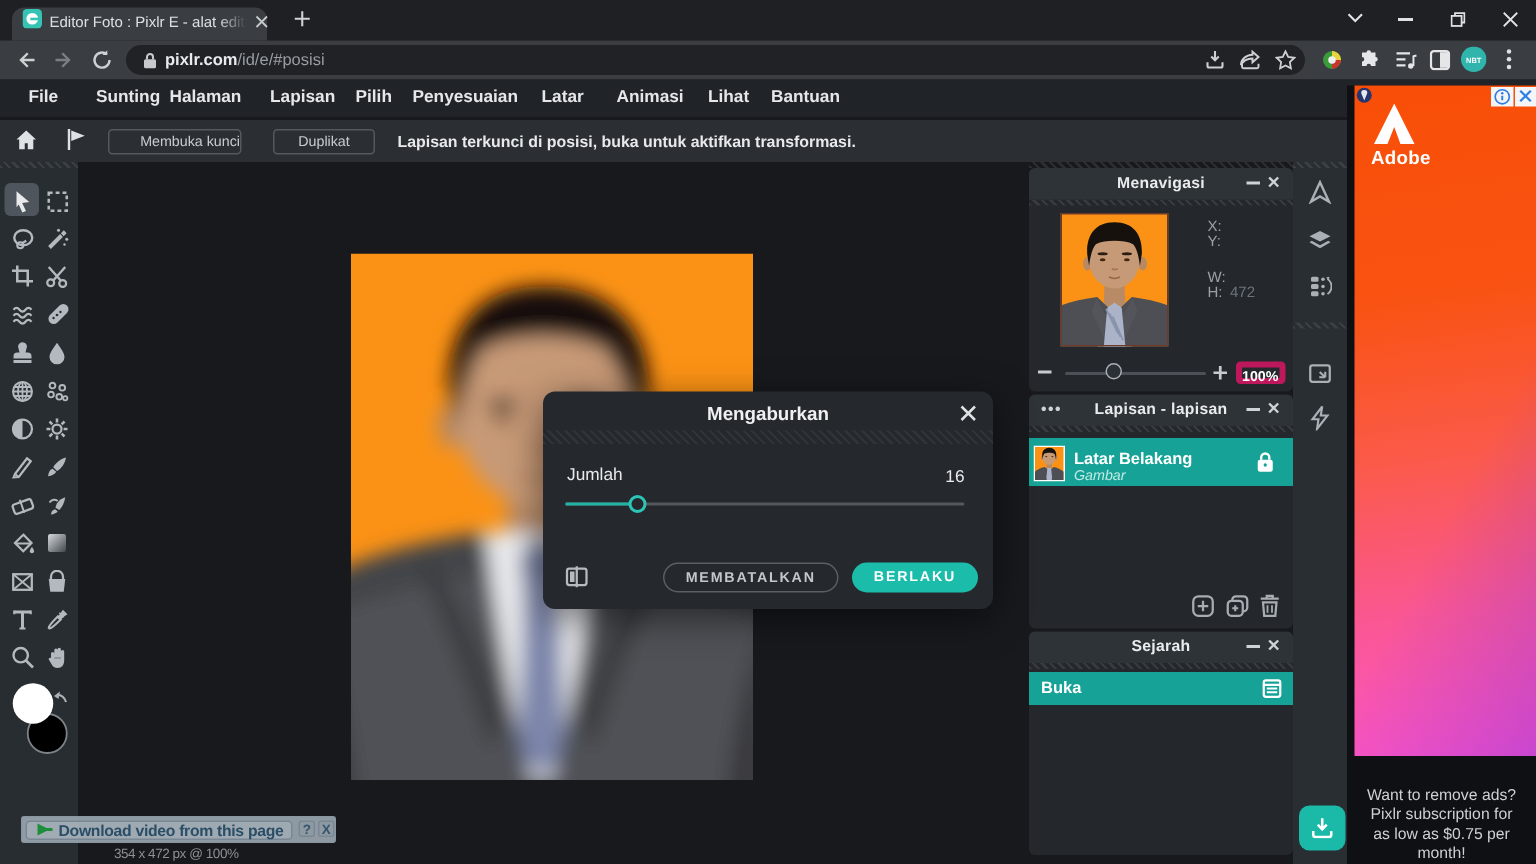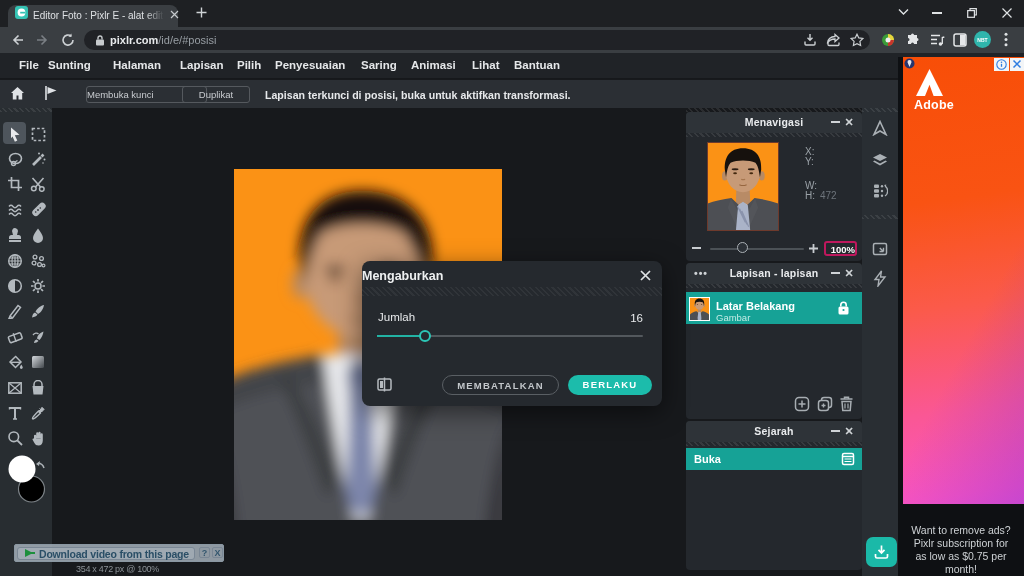--- a/index.html
+++ b/index.html
@@ -92,40 +92,40 @@
   </svg>
 <svg class="a" style="left:1004px;top:32px" width="4" height="15" viewBox="0 0 4 15">
     <circle cx="2" cy="2.3" r="1.5" fill="#dfe2e4"></circle>
     <circle cx="2" cy="7.5" r="1.5" fill="#dfe2e4"></circle>
     <circle cx="2" cy="12.7" r="1.5" fill="#dfe2e4"></circle>
   </svg>
 
 <div class="a" style="left:0;top:53px;width:1024px;height:26px;background:#202327;border-bottom:1px solid #16181b"></div>
 <div class="a" style="left:0;top:59px;width:600px;height:15px;color:#e5e7e9;font-size:11.5px;font-weight:bold">
 <span class="a" style="left:19px">File</span>
-    <span class="a" style="left:48px">Sunting</span>
+    <span class="a" style="left:64px">Sunting</span>
     <span class="a" style="left:113px">Halaman</span>
     <span class="a" style="left:180px">Lapisan</span>
     <span class="a" style="left:237px">Pilih</span>
     <span class="a" style="left:275px">Penyesuaian</span>
-    <span class="a" style="left:361px">Saring</span>
+    <span class="a" style="left:361px">Latar</span>
     <span class="a" style="left:411px">Animasi</span>
     <span class="a" style="left:472px">Lihat</span>
     <span class="a" style="left:514px">Bantuan</span>
 </div>
 
 <div class="a" style="left:0;top:80px;width:1024px;height:28px;background:#2b2f34"></div>
 <svg class="a" style="left:10px;top:86px" width="15" height="15" viewBox="0 0 15 15">
     <path d="M7.5 1L1 7h1.8v6.5h3.7V9.5h2v4h3.7V7H14z" fill="#dfe2e5"></path>
   </svg>
 <svg class="a" style="left:44px;top:85px" width="14" height="16" viewBox="0 0 14 16">
     <path d="M2 1v14" stroke="#dfe2e5" stroke-width="1.6"></path>
     <path d="M3.5 2l9 3.5-9 3.5z" fill="#dfe2e5"></path>
   </svg>
-<div class="a" style="left:86px;top:86px;width:121px;height:17px;border:1px solid #55595e;border-radius:3px;color:#c9ccd0;font-size:9.5px;text-align:left;line-height:15px">Membuka kunci</div>
+<div class="a" style="left:72px;top:86px;width:89px;height:17px;border:1px solid #55595e;border-radius:3px;color:#c9ccd0;font-size:9.5px;text-align:right;line-height:15px">Membuka kunci</div>
 <div class="a" style="left:182px;top:86px;width:68px;height:17px;border:1px solid #55595e;border-radius:3px;color:#c9ccd0;font-size:9.5px;text-align:center;line-height:15px">Duplikat</div>
 <div class="a" style="left:265px;top:88.5px;color:#e7e9eb;font-size:10.6px;font-weight:bold">Lapisan terkunci di posisi, buka untuk aktifkan transformasi.</div>
 
 <div class="a" style="left:0;top:108px;width:52px;height:468px;background:#282d31"></div>
 <div class="a hatch" style="left:0;top:108px;width:52px;height:4px"></div>
 <div class="a" style="left:3px;top:122px;width:23px;height:22px;background:#4e555c;border-radius:4px"></div>
 
 <svg class="a" style="left:6.5px;top:125.5px" width="16" height="16" viewBox="0 0 16 16">
     <path d="M4 1.5L12.5 8.7 7.8 9.3 10.3 14.6 7.9 15.7 5.5 10.4 4 12.2Z" fill="#e8eaec"></path>
   </svg>
@@ -342,30 +342,30 @@
 <div class="a" style="left:805px;top:181px;color:#9aa1a7;font-size:10px;line-height:10px">W:</div>
 <div class="a" style="left:805px;top:191px;color:#9aa1a7;font-size:10px;line-height:10px">H:</div>
 <div class="a" style="left:852px;top:181px;width:34px;text-align:right;color:#6d747b;font-size:10px;line-height:10px">354</div>
 <div class="a" style="left:820px;top:191px;width:34px;color:#6d747b;font-size:10px;line-height:10px">472</div>
 <div class="a" style="left:692px;top:247px;width:9px;height:2px;background:#c8ccd0"></div>
 <div class="a" style="left:710px;top:248px;width:94px;height:2px;background:#4b5156;border-radius:1px"></div>
 <div class="a" style="left:737px;top:242px;width:11px;height:11px;background:#2b3036;border:1.5px solid #aab0b5;border-radius:50%"></div>
 <svg class="a" style="left:808px;top:243px" width="11" height="11" viewBox="0 0 11 11">
     <path d="M5.5 1v9M1 5.5h9" stroke="#c8ccd0" stroke-width="1.8"></path>
   </svg>
-<div class="a" style="left:824px;top:241px;width:33px;height:15px;border:2px solid #be185d;border-radius:3px;color:#fff;font-size:9.5px;font-weight:bold;text-align:right;line-height:14px">100%</div>
+<div class="a" style="left:824px;top:241px;width:33px;height:15px;border:4px solid #be185d;border-radius:3px;color:#fff;font-size:9.5px;font-weight:bold;text-align:left;line-height:14px">100%</div>
 
 <div class="pnl" style="top:263px;height:156px">
  <div class="phead">Lapisan - lapisan
   <div class="a" style="left:8px;top:0;letter-spacing:1px;color:#cfd3d6">•••</div>
   <div class="pmin" style="right:22px"></div><div class="px" style="right:8px">✕</div></div>
  <div class="hatch" style="height:4px"></div>
  <div class="teal" style="position:absolute;left:0;top:29px;width:176px;height:32px"></div>
  <div class="a" style="left:30px;top:37px;color:#fff;font-size:11px;font-weight:bold">Latar Belakang</div>
- <div class="a" style="left:30px;top:49px;color:#c2ebe5;font-size:9.5px;">Gambar</div>
+ <div class="a" style="left:30px;top:49px;color:#c2ebe5;font-size:9.5px;font-style:italic">Gambar</div>
  <svg class="a" style="left:151px;top:38px" width="13" height="14" viewBox="0 0 13 14">
       <rect x="1.5" y="5.5" width="10" height="8" rx="1.5" fill="#fff"></rect>
       <path d="M3.8 5.5V4a2.7 2.7 0 0 1 5.4 0v1.5" stroke="#fff" stroke-width="1.6" fill="none"></path>
       <circle cx="6.5" cy="9" r="1.1" fill="#16a296"></circle>
     </svg>
  <svg class="a" style="left:108px;top:133px" width="16" height="16" viewBox="0 0 16 16">
       <rect x="1.5" y="1.5" width="13" height="13" rx="3.5" fill="none" stroke="#a7adb2" stroke-width="1.5"></rect>
       <path d="M8 4.5v7M4.5 8h7" stroke="#a7adb2" stroke-width="1.5"></path>
     </svg>
  <svg class="a" style="left:131px;top:133px" width="16" height="16" viewBox="0 0 16 16">
@@ -455,21 +455,21 @@
 <svg class="a" style="left:1012px;top:59px" width="10" height="10" viewBox="0 0 10 10">
     <path d="M1.5 1.5L8.5 8.5M8.5 1.5L1.5 8.5" stroke="#2f7de1" stroke-width="1.5"></path>
   </svg>
 <svg class="a" style="left:915px;top:69px" width="29" height="27" viewBox="0 0 29 27">
     <path d="M14.5 0L28 27H18.6L14.5 15.7 10 27H1Z" fill="#fff"></path>
   </svg>
 <div class="a" style="left:914px;top:98px;color:#fff;font-size:12.5px;font-weight:bold;letter-spacing:.2px">Adobe</div>
 <div class="a" style="left:898px;top:524px;width:126px;color:#cdd1d4;font-size:10.5px;line-height:13px;text-align:center">Want to remove ads?<br>Pixlr subscription for<br>as low as $0.75 per<br>month!</div>
 
 <div class="a" style="left:362px;top:261px;width:300px;height:145px;background:#25292e;border-radius:8px;box-shadow:0 6px 24px rgba(0,0,0,.5)"></div>
-<div class="a" style="left:362px;top:269px;width:300px;color:#eef0f1;font-size:12.5px;font-weight:bold">Mengaburkan</div>
+<div class="a" style="left:362px;top:269px;width:300px;text-align:center;color:#eef0f1;font-size:12.5px;font-weight:bold">Mengaburkan</div>
 <svg class="a" style="left:640px;top:270px" width="11" height="11" viewBox="0 0 11 11">
     <path d="M1 1L10 10M10 1L1 10" stroke="#dfe2e4" stroke-width="1.7"></path>
   </svg>
 <div class="a" style="left:362px;top:287px;width:300px;height:9px;background-image:repeating-linear-gradient(45deg,rgba(255,255,255,.05) 0 1.5px,transparent 1.5px 4px)"></div>
 <div class="a" style="left:378px;top:311px;color:#e8eaec;font-size:11.5px">Jumlah</div>
 <div class="a" style="left:600px;top:312px;width:43px;text-align:right;color:#e8eaec;font-size:11.5px">16</div>
 <div class="a" style="left:377px;top:335px;width:266px;height:2px;background:#53585d;border-radius:1px"></div>
 <div class="a" style="left:377px;top:335px;width:44px;height:2px;background:#22b3a4"></div>
 <div class="a" style="left:419px;top:330px;width:12px;height:12px;background:#25292e;border:2px solid #2cc6b6;border-radius:50%"></div>
 <svg class="a" style="left:376px;top:376px" width="17" height="17" viewBox="0 0 17 17">

